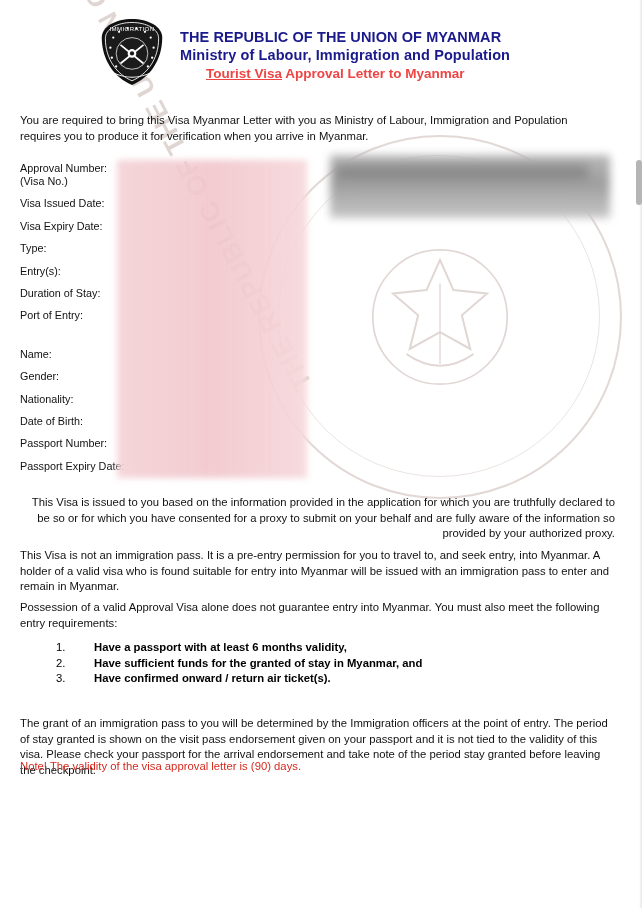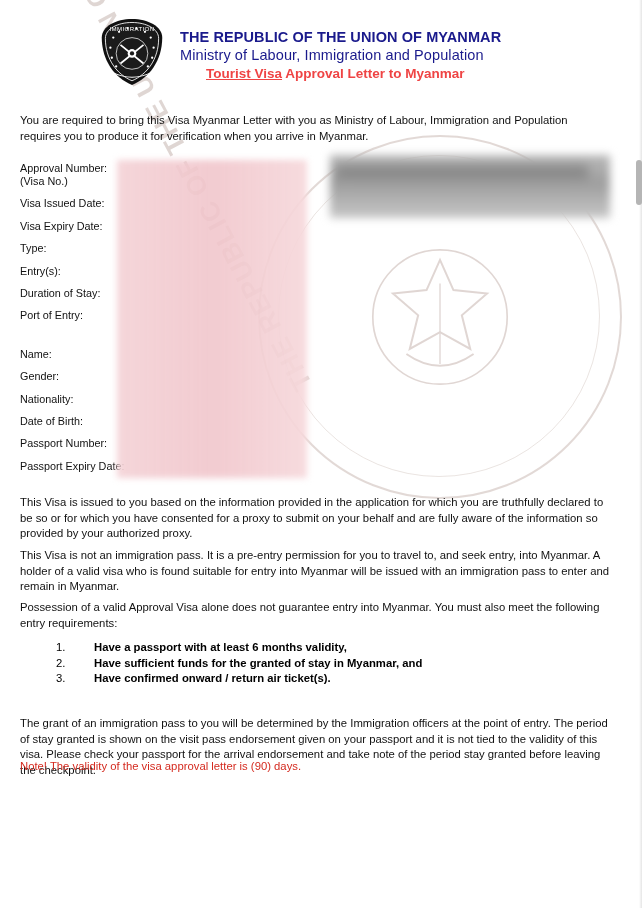--- a/index.html
+++ b/index.html
@@ -96,21 +96,21 @@
   }
   .h-line1 {
     color: #1a1a8c;
     font-weight: bold;
     font-size: 14.5px;
     letter-spacing: 0.1px;
     line-height: 18px;
   }
   .h-line2 {
     color: #1a1a8c;
-    font-weight: normal;
+    font-weight: bold;
     font-size: 14.5px;
     letter-spacing: 0.1px;
     line-height: 18px;
   }
   .h-line3 {
     color: #ef4444;
     font-weight: bold;
     font-size: 13.5px;
     line-height: 18px;
     margin-left: 26px;
@@ -181,21 +181,21 @@
     left: 6px; top: 10px;
     width: 252px; height: 14px;
     background: rgba(130,130,130,0.85);
     filter: blur(3px);
   }
 
   .para {
     left: 20px;
     width: 595px;
   }
-  .p1 { top: 495px; }
+  .p1 { top: 495px; text-align: right; }
   .p2 { top: 548px; }
   .p3 { top: 600px; }
 
   .req-list {
     position: absolute;
     left: 56px;
     top: 640px;
     width: 520px;
     z-index: 2;
     font-size: 11.3px;

